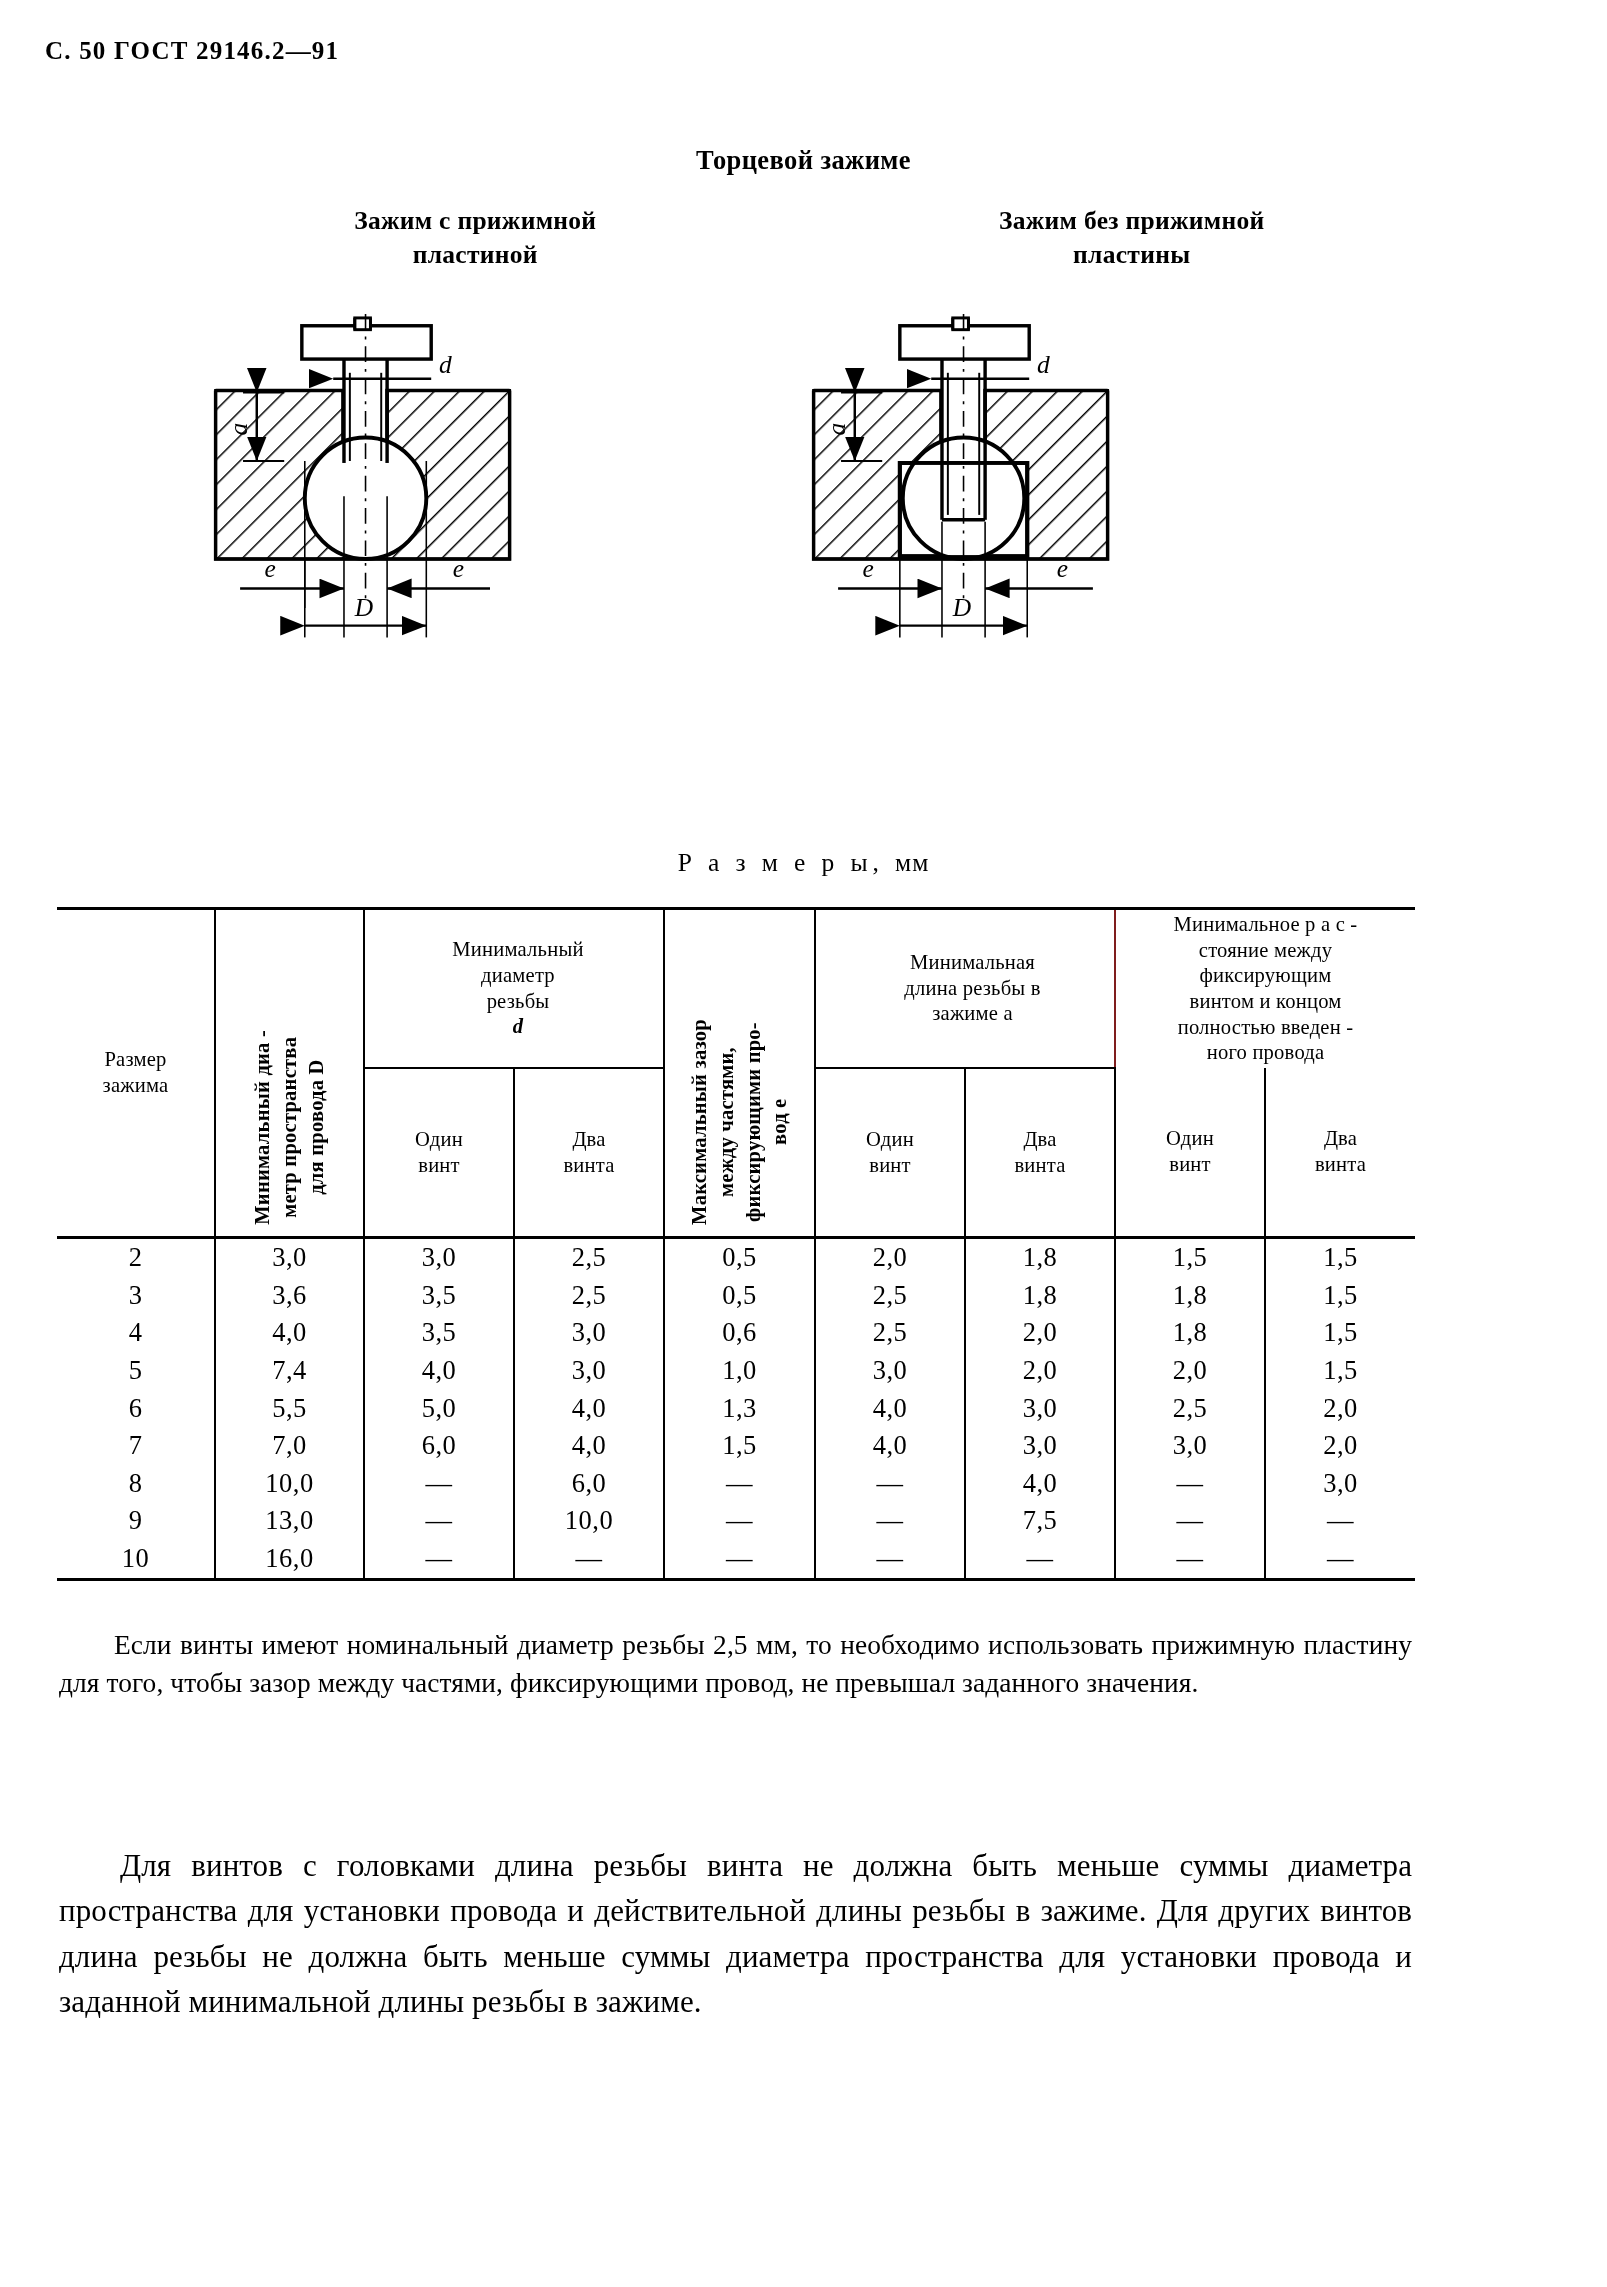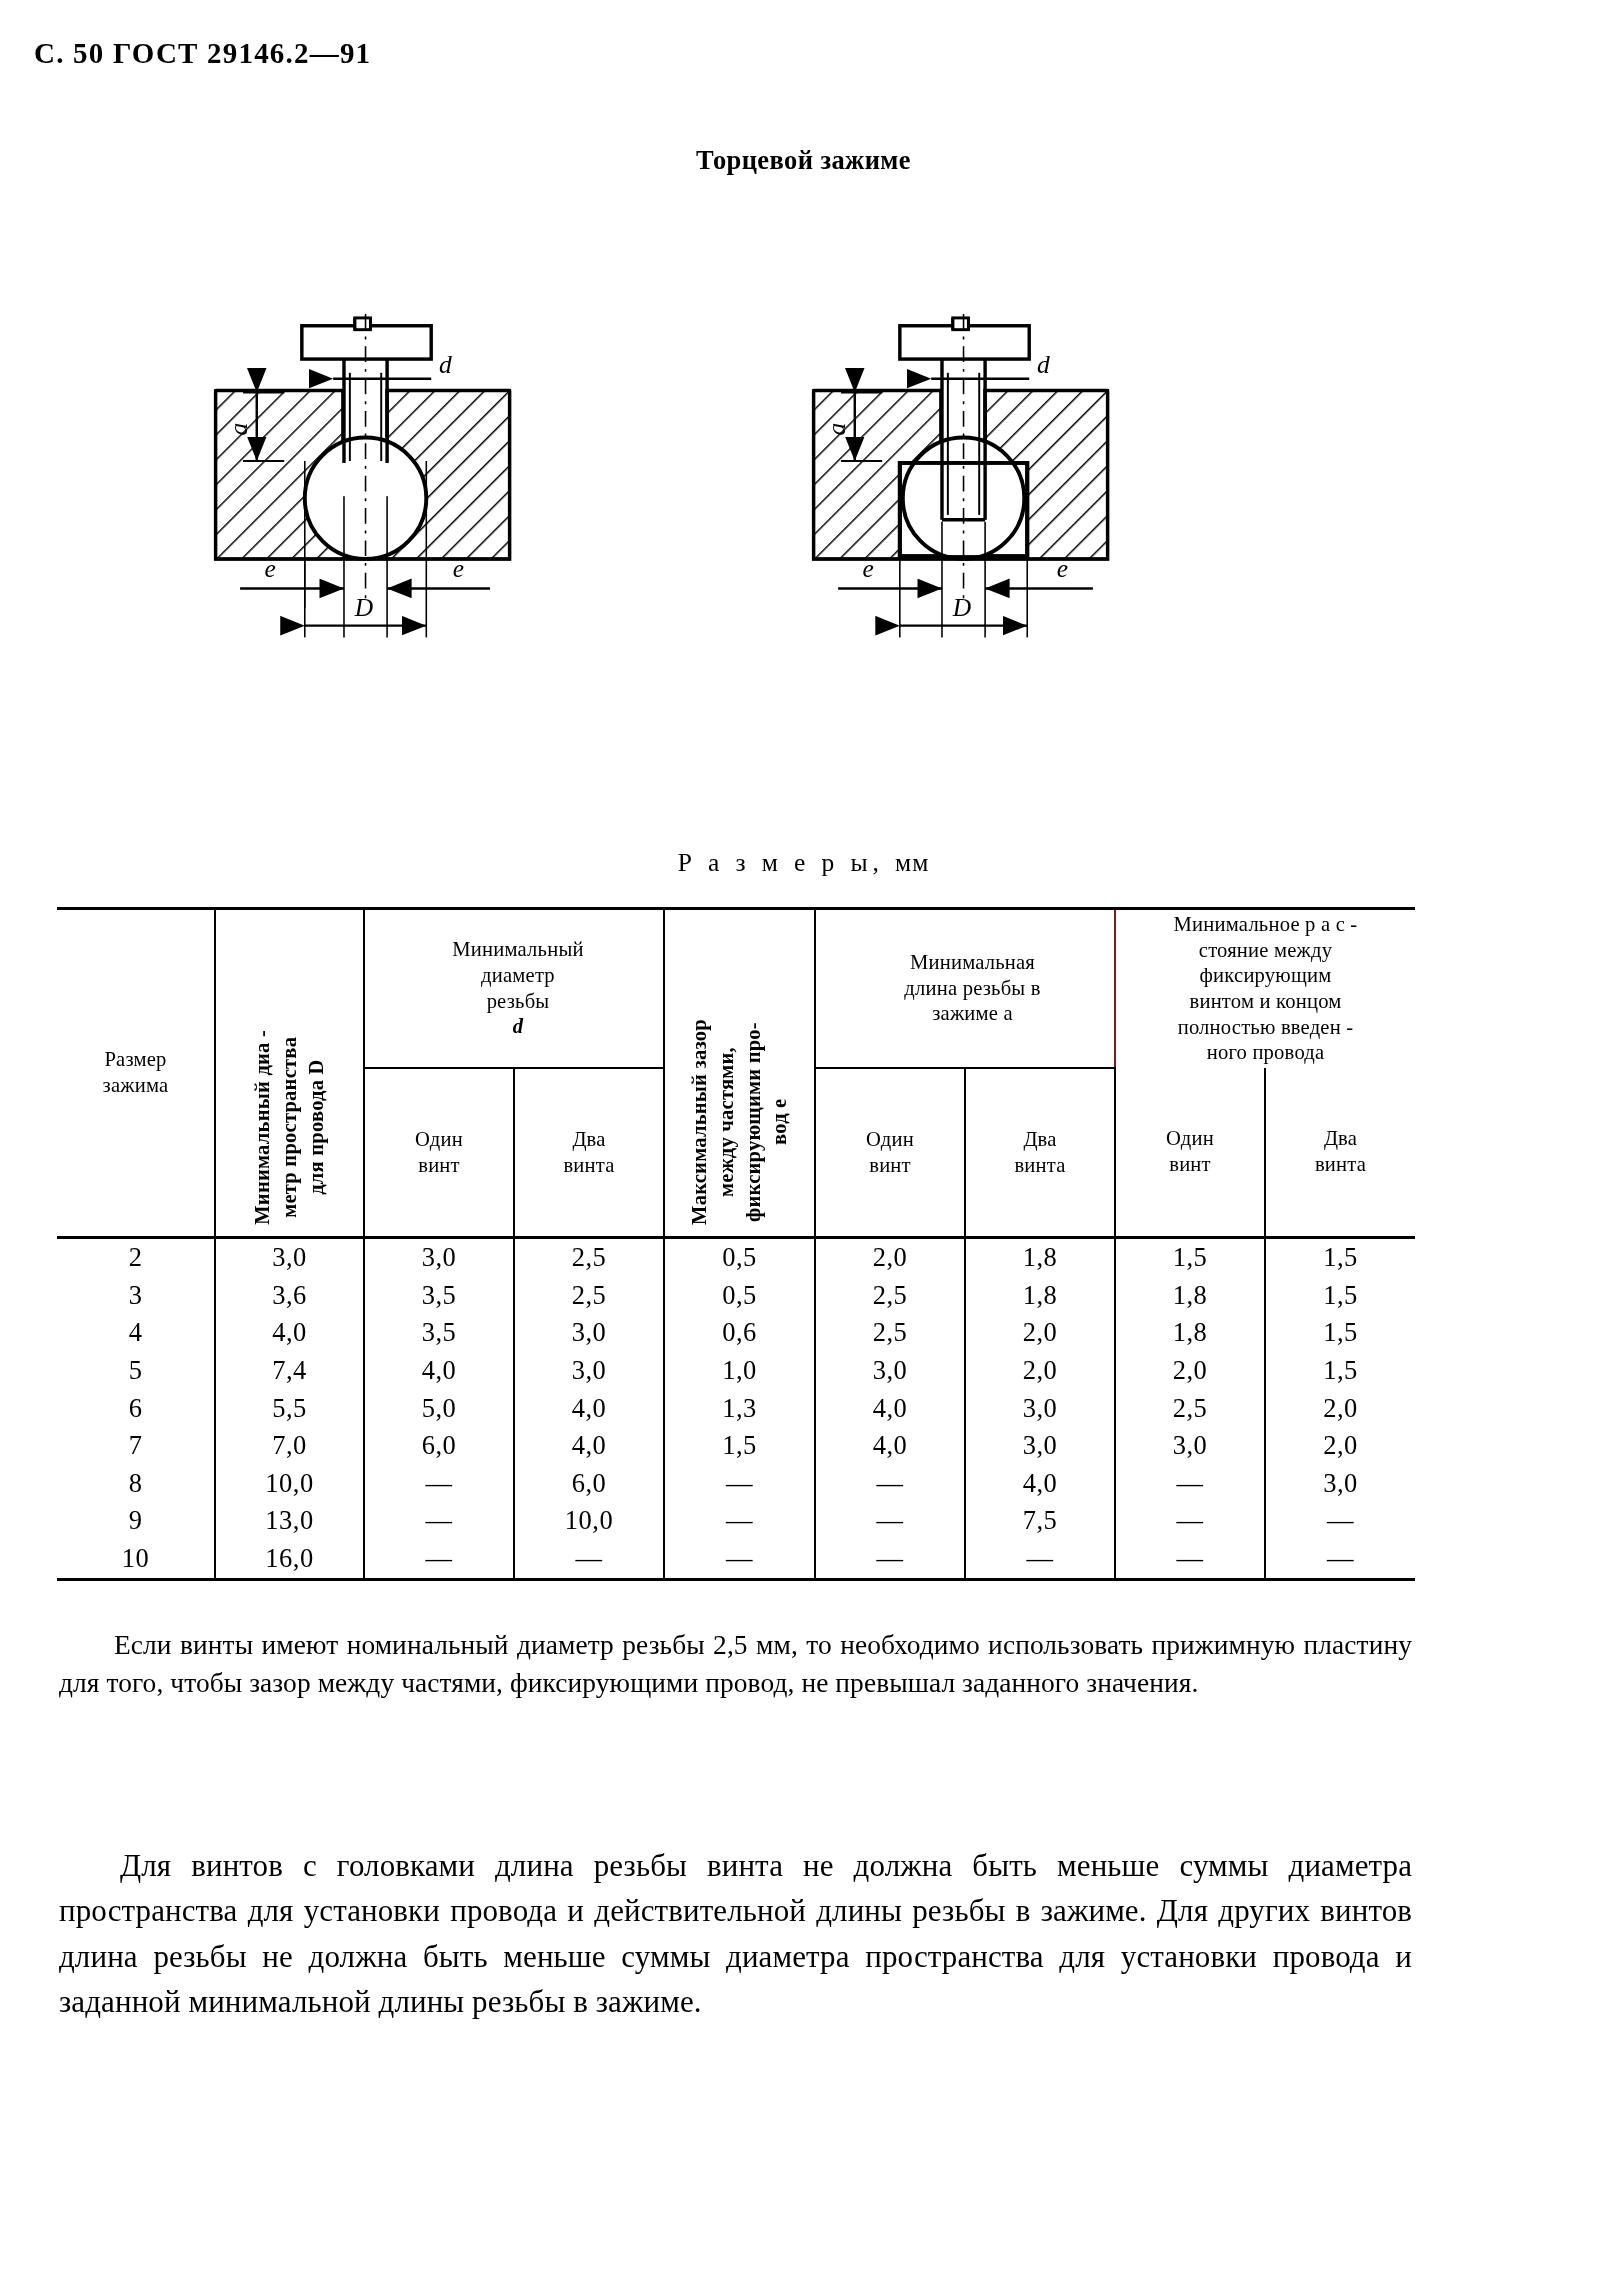--- a/index.html
+++ b/index.html
@@ -18,23 +18,23 @@
   .page {
     position: relative;
     width: 1607px;
     height: 2288px;
     padding: 0;
   }
 
   
   .page-header {
     position: absolute;
-    left: 34px;
+    left: 45px;
     top: 37px;
-    font-size: 29px;
+    font-size: 25px;
     font-weight: bold;
     letter-spacing: 1.2px;
     white-space: nowrap;
     font-family: Liberation Serif, serif;
   }
 
   
   .fig-title {
     position: absolute;
     top: 145px;
@@ -181,20 +181,30 @@
 </style>
 </head>
 <body>
 
 <div class="page">
 
   <div class="page-header">С. 50  ГОСТ 29146.2—91</div>
 
   <div class="fig-title">Торцевой зажиме</div>
 
+  <div class="sub-titles">
+    <div class="sub-title">
+      <span id="cap-left" style="white-space: pre-line;">Зажим с прижимной
+пластиной</span>
+    </div>
+    <div class="sub-title">
+      <span id="cap-right" style="white-space: pre-line;">Зажим без прижимной
+пластины</span>
+    </div>
+  </div>
 
   <div class="drawings">
 
     <svg class="drawing-left" width="412" height="490" viewBox="0 0 420 500">
       <defs>
         <pattern id="hatchL" width="18" height="18" patternUnits="userSpaceOnUse" patternTransform="rotate(45)">
           <line x1="0" y1="0" x2="0" y2="18" stroke="#000" stroke-width="3"></line>
         </pattern>
         <marker id="arrL" markerWidth="12" markerHeight="12" refX="10" refY="4" orient="auto">
           <path d="M0,0 L10,4 L0,8 z" fill="#000"></path>

